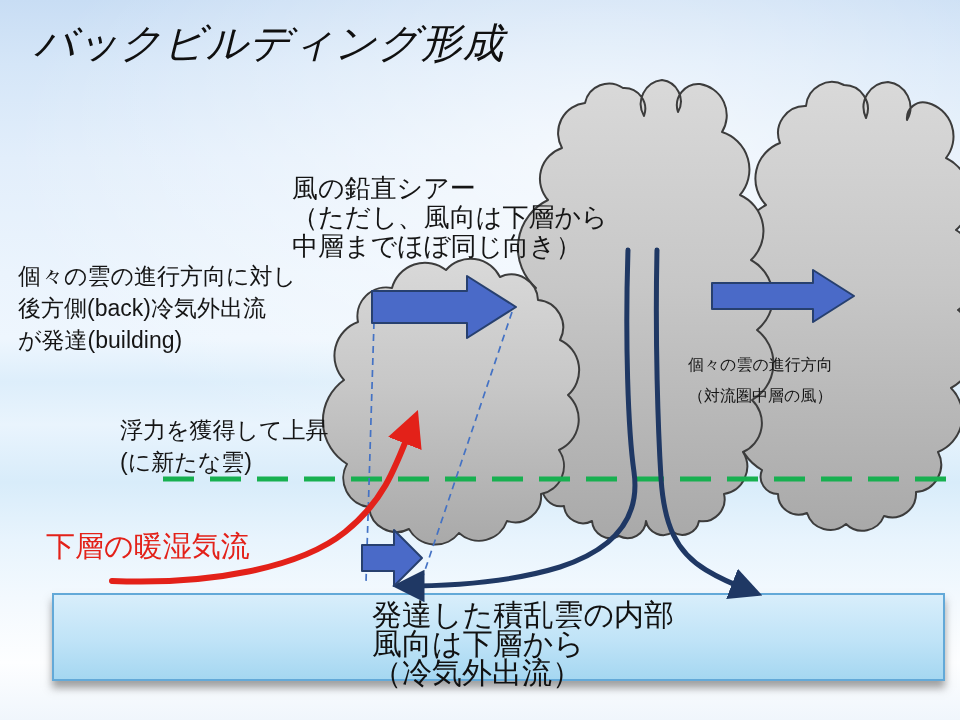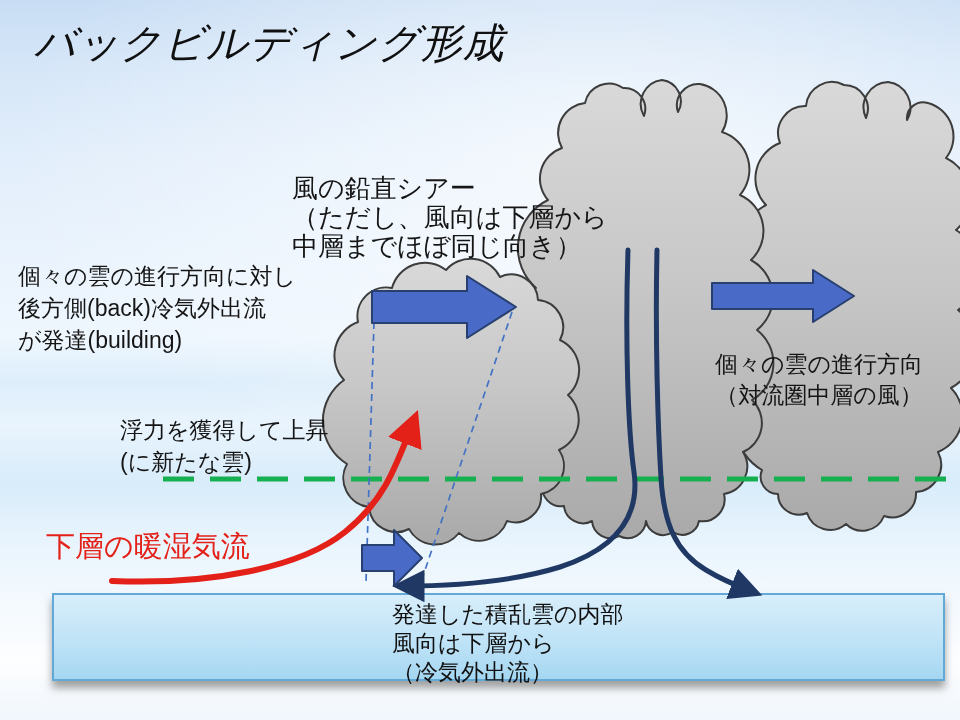--- a/index.html
+++ b/index.html
@@ -17,31 +17,31 @@
         #fdfeff 92%, #f0f6fc 100%);
   }
   #outflow-box{
     position:absolute;left:52px;top:593px;width:889px;height:84px;z-index:10;
     border:2px solid #63a9d8;
     background:linear-gradient(180deg,#d8eefb 0%,#bfe3f7 55%,#a5d7f1 100%);
     box-shadow:0 7px 8px rgba(70,70,70,.5);
     overflow:visible;
   }
   #outflow-box .boxtext{
-    position:absolute;left:338px;top:5px;
-    font-size:23px;line-height:29px;color:#111;white-space:nowrap;
+    position:absolute;left:318px;top:5px;
+    font-size:30px;line-height:29px;color:#111;white-space:nowrap;
   }
   svg.overlay{position:absolute;inset:0;z-index:20;pointer-events:none;}
   .txt{position:absolute;z-index:30;color:#151515;white-space:nowrap;}
   .title{left:34px;top:16px;font-size:41px;letter-spacing:1px;color:#101010;font-style:italic;}
   .shear{left:292px;top:174px;font-size:26px;line-height:29px;}
   .backb{left:18px;top:260px;font-size:23px;line-height:32px;}
   .buoy{left:120px;top:414px;font-size:23px;line-height:32px;}
   .warm{left:46px;top:527px;font-size:29px;color:#e32119;}
-  .motion{left:688px;top:349px;width:262px;font-size:23px;line-height:31px;text-align:center;}
+  .motion{left:688px;top:349px;width:262px;font-size:16px;line-height:31px;}
 </style>
 </head>
 <body>
 
 <div id="bg"></div>
 
 <div id="outflow-box">
   <div class="boxtext">
     <div>発達した積乱雲の内部</div>
     <div>風向は下層から</div>

